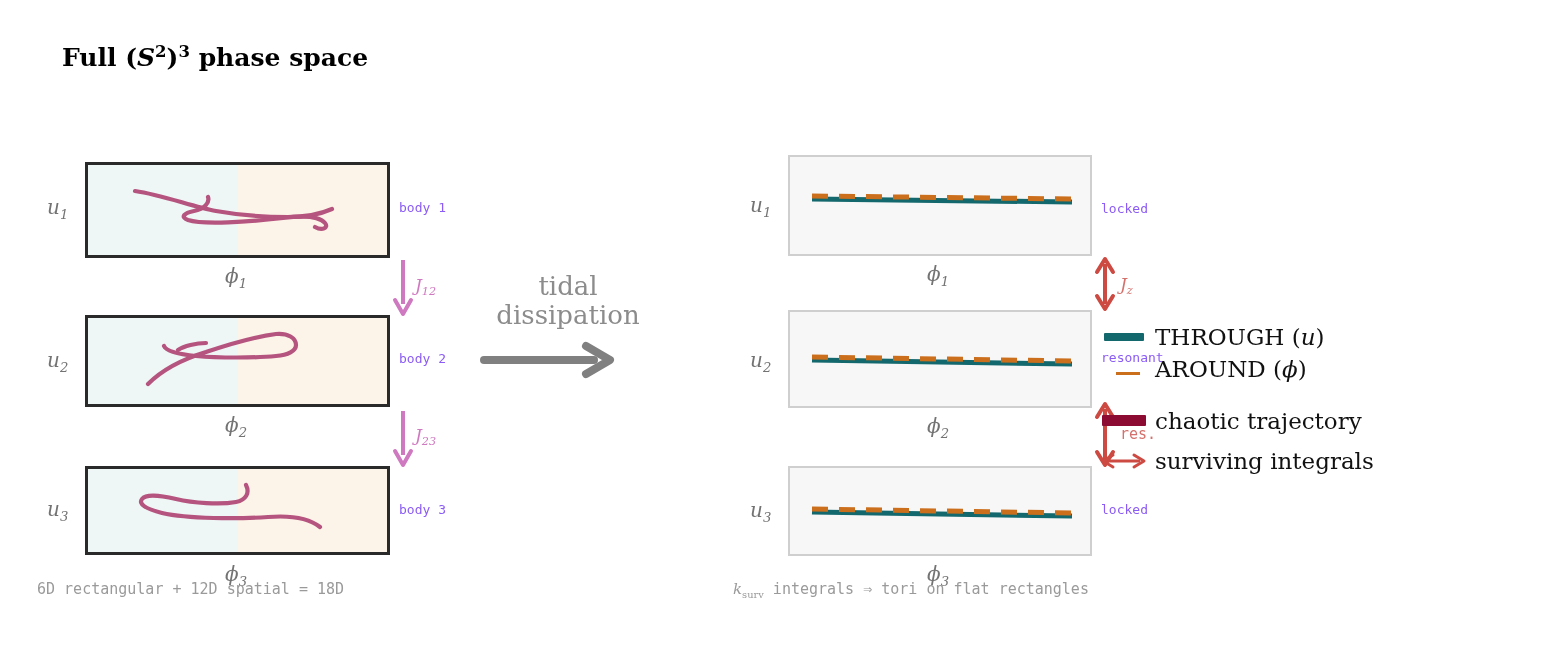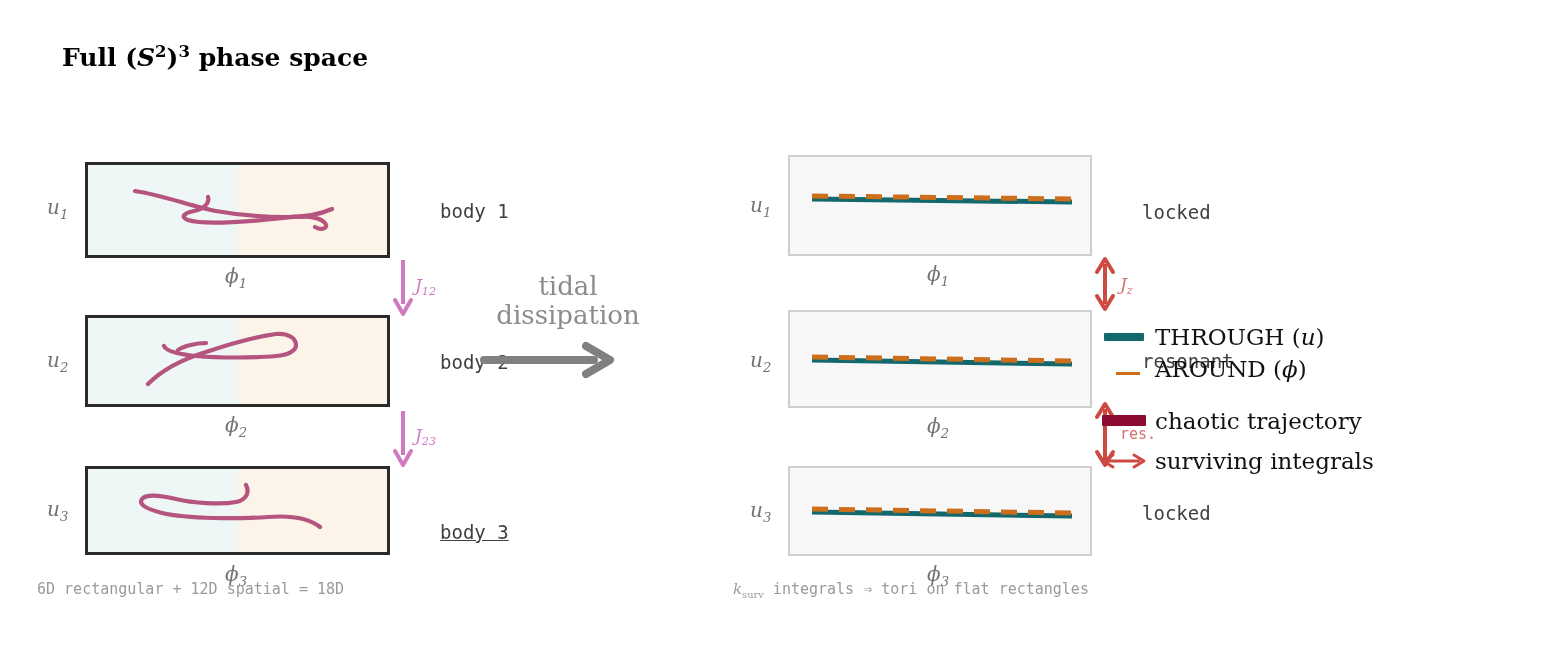--- a/index.html
+++ b/index.html
@@ -53,24 +53,23 @@
     font-family: "DejaVu Serif", serif;
     font-size: 20px;
     font-style: italic;
     color: #737373;
     white-space: nowrap;
   }
 
   
   .mono-label {
     font-family: "DejaVu Sans Mono", monospace;
-    font-size: 19px;
-    color: #404040;
-    white-space: nowrap;
-    margin-left: 41px;
+    font-size: 13px;
+    color: #8b5cf6;
+    white-space: nowrap;
   }
   .caption {
     font-family: "DejaVu Sans Mono", monospace;
     font-size: 15px;
     color: #9a9a9a;
     white-space: nowrap;
   }
 
   
   .coupling-label {
@@ -158,21 +157,21 @@
     <svg class="abs" style="left:0; top:0;" width="305" height="89" viewBox="0 0 305 89">
       <path d="M 158 16 C 162 24, 158 31, 148 33 C 132 36, 105 34, 88 30 C 70 26, 58 25, 54 30 C 50 35, 58 40, 74 44 C 100 50, 150 50, 180 48 C 205 46, 222 50, 232 58" fill="none" stroke="#b5547e" stroke-width="4.2" stroke-linecap="round" stroke-linejoin="round"></path>
     </svg>
   </div>
   <div class="abs axis-label" style="left:47px; top:497px;">
     <span class="mathit">u</span><span class="sub">3</span>
   </div>
   <div class="abs axis-label" style="left:225px; top:562px;">
     <span class="mathit">ϕ</span><span class="sub">3</span>
   </div>
-  <div class="abs mono-label" style="left:399px; top:521px;text-decoration:underline;">body 3</div>
+  <div class="abs mono-label" style="left:399px; top:502px;">body 3</div>
 
   <div class="abs caption" style="left:37px; top:580px;">6D rectangular + 12D spatial = 18D</div>
 
   <svg class="abs" style="left:392px; top:258px;" width="26" height="60">
     <line x1="11" y1="2" x2="11" y2="46" stroke="#cf79c0" stroke-width="4"></line>
     <path d="M 3 42 L 11 56 L 19 42" fill="none" stroke="#cf79c0" stroke-width="4" stroke-linecap="round" stroke-linejoin="round"></path>
   </svg>
   <div class="abs coupling-label" style="left:415px; top:275px;">
     <span class="mathit">J</span><span class="sub">12</span>
   </div>

